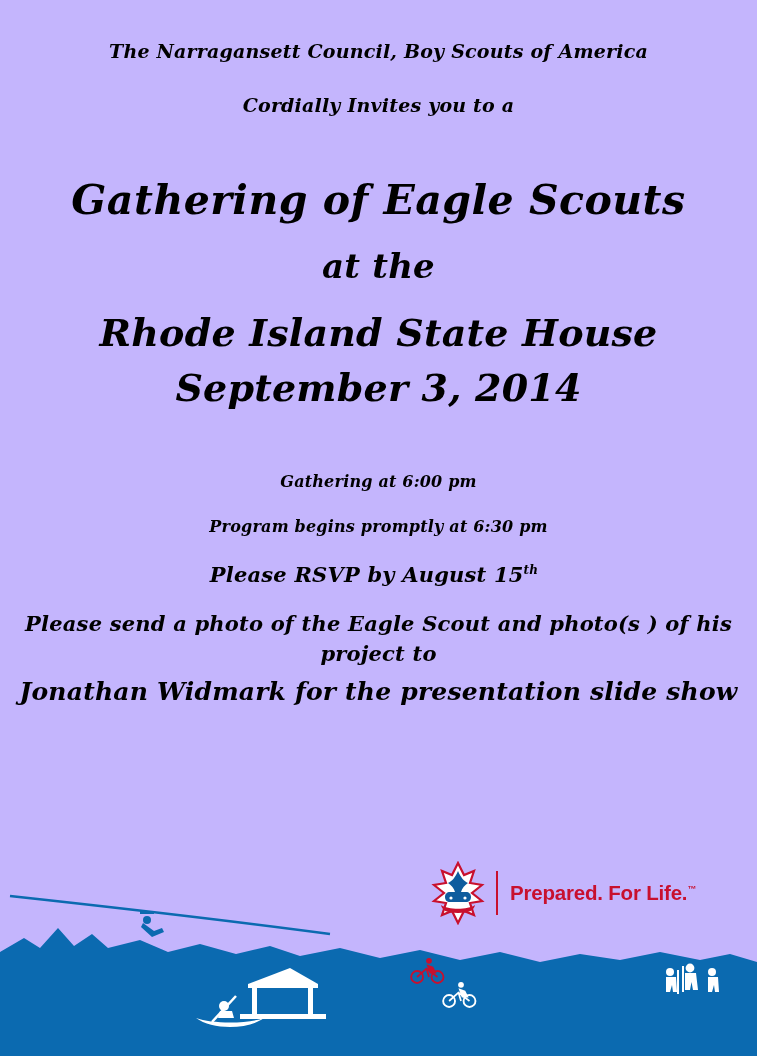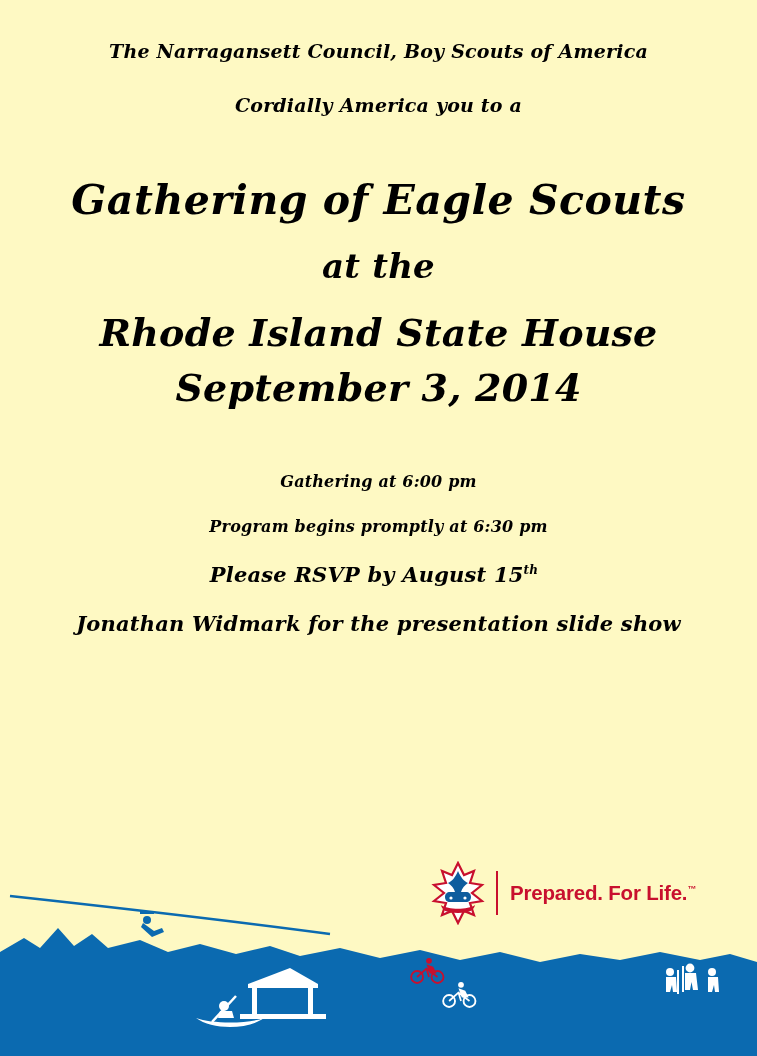--- a/index.html
+++ b/index.html
@@ -14,21 +14,21 @@
     overflow: hidden;
     font-family: "DejaVu Serif", serif;
     color: #000000;
   }
 
   .page {
     position: absolute;
     left: 0; top: 0;
     width: 757px;
     height: 1056px;
-    background: #fef9c3;
+    background: #c4b5fd;
     overflow: hidden;
   }
 
   
   .content {
     position: absolute;
     left: 0;
     top: 40px;
     width: 757px;
     text-align: center;
@@ -78,21 +78,21 @@
   .rsvp sup {
     font-size: 12px;
     vertical-align: super;
   }
   .para {
     font-size: 21px;
     margin: 0 0 4px 0;
     line-height: 1.45;
   }
   .para2 {
-    font-size: 21px;
+    font-size: 25px;
     margin: 0 0 23px 0;
     line-height: 1.45;
   }
   .email {
     font-size: 21px;
     margin: 0;
   }
 
   
   .footer {
@@ -144,31 +144,32 @@
     vertical-align: super;
   }
 </style>
 </head>
 <body>
 
 <div class="page">
 
   <div class="content">
     <p class="script line-council">The Narragansett Council, Boy Scouts of America</p>
-    <p class="script line-invites">Cordially America you to a</p>
+    <p class="script line-invites">Cordially Invites you to a</p>
 
     <h1 class="script title-main">Gathering of Eagle Scouts</h1>
     <h2 class="script title-atthe">at the</h2>
     <h2 class="script title-venue">Rhode Island State House</h2>
     <h2 class="script title-date">September 3, 2014</h2>
 
     <p class="script detail">Gathering at 6:00 pm</p>
     <p class="script detail">Program begins promptly at 6:30 pm</p>
     <p class="script detail-tight rsvp"><span>Please RSVP by August 15</span><sup>th</sup></p>
 
+    <p class="script para">Please send a photo of the Eagle Scout and photo(s ) of his project to</p>
     <p class="script para2">Jonathan Widmark for the presentation slide show</p>
 
   </div>
 
   <div class="bsa-block">
     <div class="bsa-emblem">
       <svg viewBox="0 0 56 64" width="56" height="64" aria-hidden="true">
 
         <path d="M28 2 L34 14 L44 10 L40 22 L52 24 L42 32 L52 40 L40 42 L44 54 L34 50 L28 62 L22 50 L12 54 L16 42 L4 40 L14 32 L4 24 L16 22 L12 10 L22 14 Z" fill="#ffffff" stroke="#c8102e" stroke-width="2.2"></path>
 

